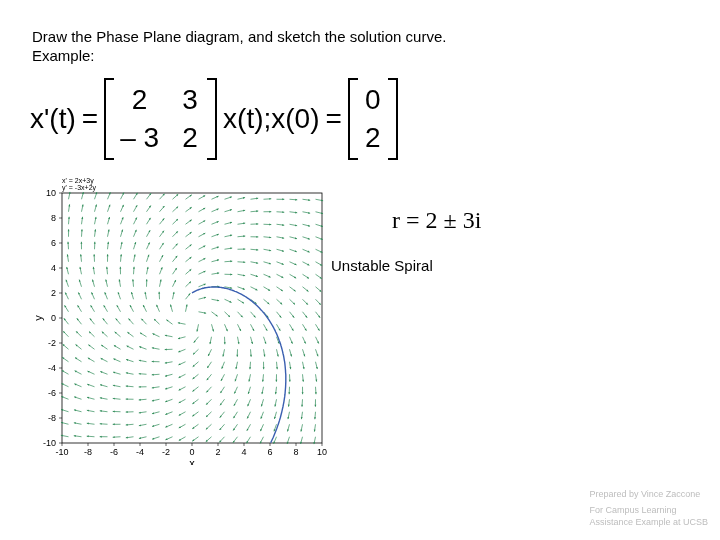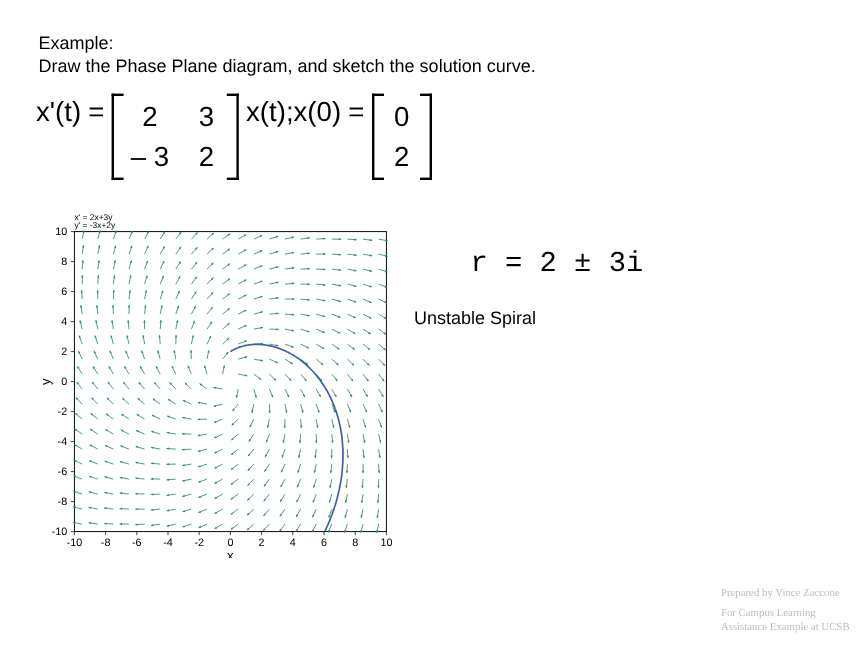--- a/index.html
+++ b/index.html
@@ -1,58 +1,58 @@
 <!DOCTYPE html>
 <html><head>
 <meta charset="utf-8">
 <style>
   html,body{margin:0;padding:0;width:720px;height:540px;background:#fff;
     font-family:"Comic Sans MS","Comic Sans",cursive,sans-serif;color:#000;
     position:relative;overflow:hidden}
   .hdr{position:absolute;left:32px;top:28px;font-size:15px;line-height:1.25}
   
-  .eqrow{position:absolute;left:30px;top:80px;display:flex;
-    font-family:Arial,Helvetica,sans-serif;font-size:23px}
+  .eqrow{position:absolute;left:30px;top:80px;display:flex;align-items:center;
+    font-family:Arial,Helvetica,sans-serif;font-size:28px}
   .eqrow .matrix{display:inline-grid;grid-template-columns:auto auto;
     column-gap:20px;row-gap:6px;padding:4px 10px;position:relative;margin:0 6px}
   .eqrow .matrix::before,.eqrow .matrix::after{content:"";position:absolute;top:-2px;
     bottom:-2px;width:8px;border:2px solid #000}
   .eqrow .matrix::before{left:-6px;border-right:none}
   .eqrow .matrix::after{right:-6px;border-left:none}
   .eqrow .col{display:inline-grid;grid-template-columns:auto;row-gap:6px;
     padding:4px 8px;position:relative;margin:0 6px}
   .eqrow .col::before,.eqrow .col::after{content:"";position:absolute;top:-2px;
     bottom:-2px;width:8px;border:2px solid #000}
   .eqrow .col::before{left:-6px;border-right:none}
   .eqrow .col::after{right:-6px;border-left:none}
   .eqrow .cell{text-align:center;min-width:22px}
   .vecsym{position:relative;padding-top:0}
   
   .eig{position:absolute;left:392px;top:207px;
-    font-family:Liberation Mono, monospace;font-size:24px}
-  .classif{position:absolute;left:345px;top:257px;font-size:15px}
+    font-family:Liberation Serif, serif;font-size:24px}
+  .classif{position:absolute;left:331px;top:257px;font-size:15px}
   .footer{position:absolute;right:12px;bottom:12px;text-align:left;
-    font-family:Liberation Serif, serif;font-size:9px;color:#bdbdbd;line-height:1.35}
+    font-family:Liberation Sans, sans-serif;font-size:9px;color:#bdbdbd;line-height:1.35}
   
   .plot{position:absolute;left:30px;top:175px;width:300px;height:290px}
   .plot svg{width:100%;height:100%}
   .tick{stroke:#000;stroke-width:.6}
   .arrow{stroke:#2e8b57;stroke-width:.7}
   .arrowhead{fill:#2e8b57}
   .traj{stroke:#3a5fb0;stroke-width:1.4;fill:none}
   .plbl{font:9px Arial;fill:#000}
   .axislabel{font:11px Arial;fill:#000}
   .tinytitle{font:7px Arial;fill:#000}
 </style>
 </head>
 <body>
 
 <div class="hdr">
+  <div>Draw the Phase Plane diagram, and sketch the solution curve.</div>
   <div>Example:</div>
-  <div>Draw the Phase Plane diagram, and sketch the solution curve.</div>
 </div>
 
 <div class="eqrow">
   <span class="vecsym">x'(t)</span>
   <span style="margin:0 6px">=</span>
   <span class="matrix">
     <span class="cell">2</span>
     <span class="cell">3</span>
     <span class="cell">– 3</span>
     <span class="cell">2</span>

